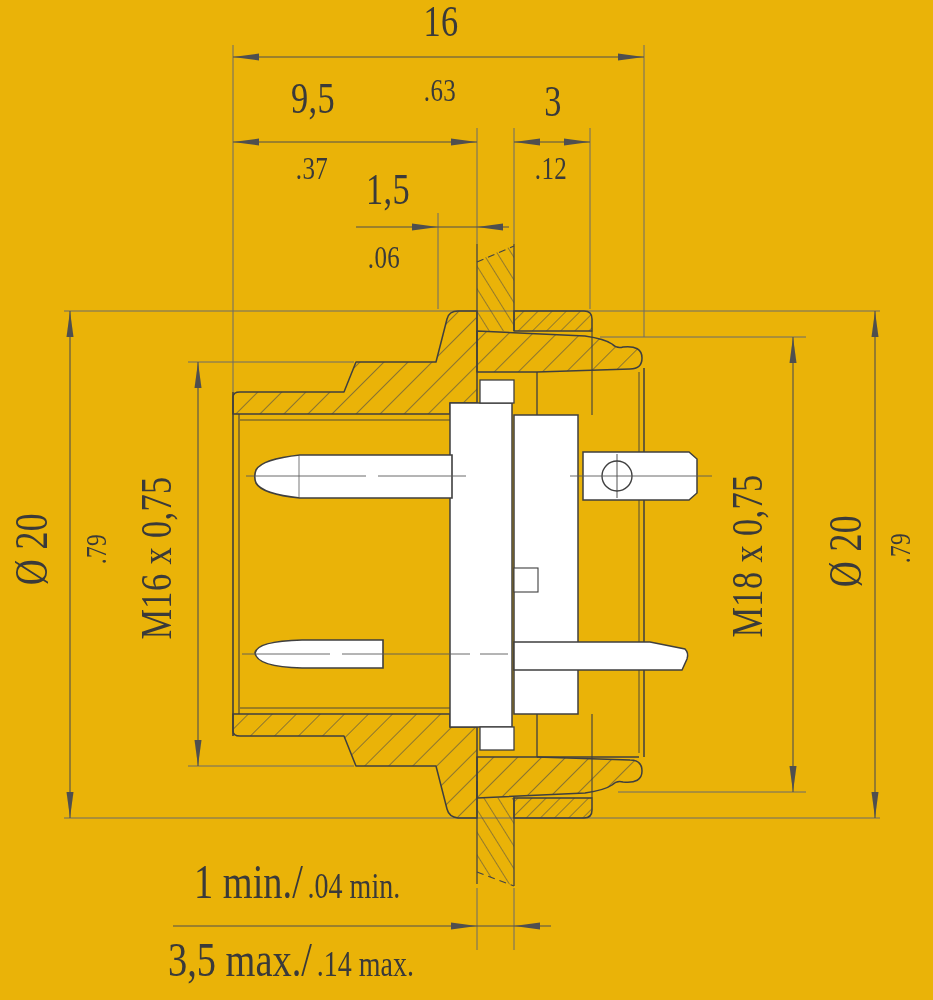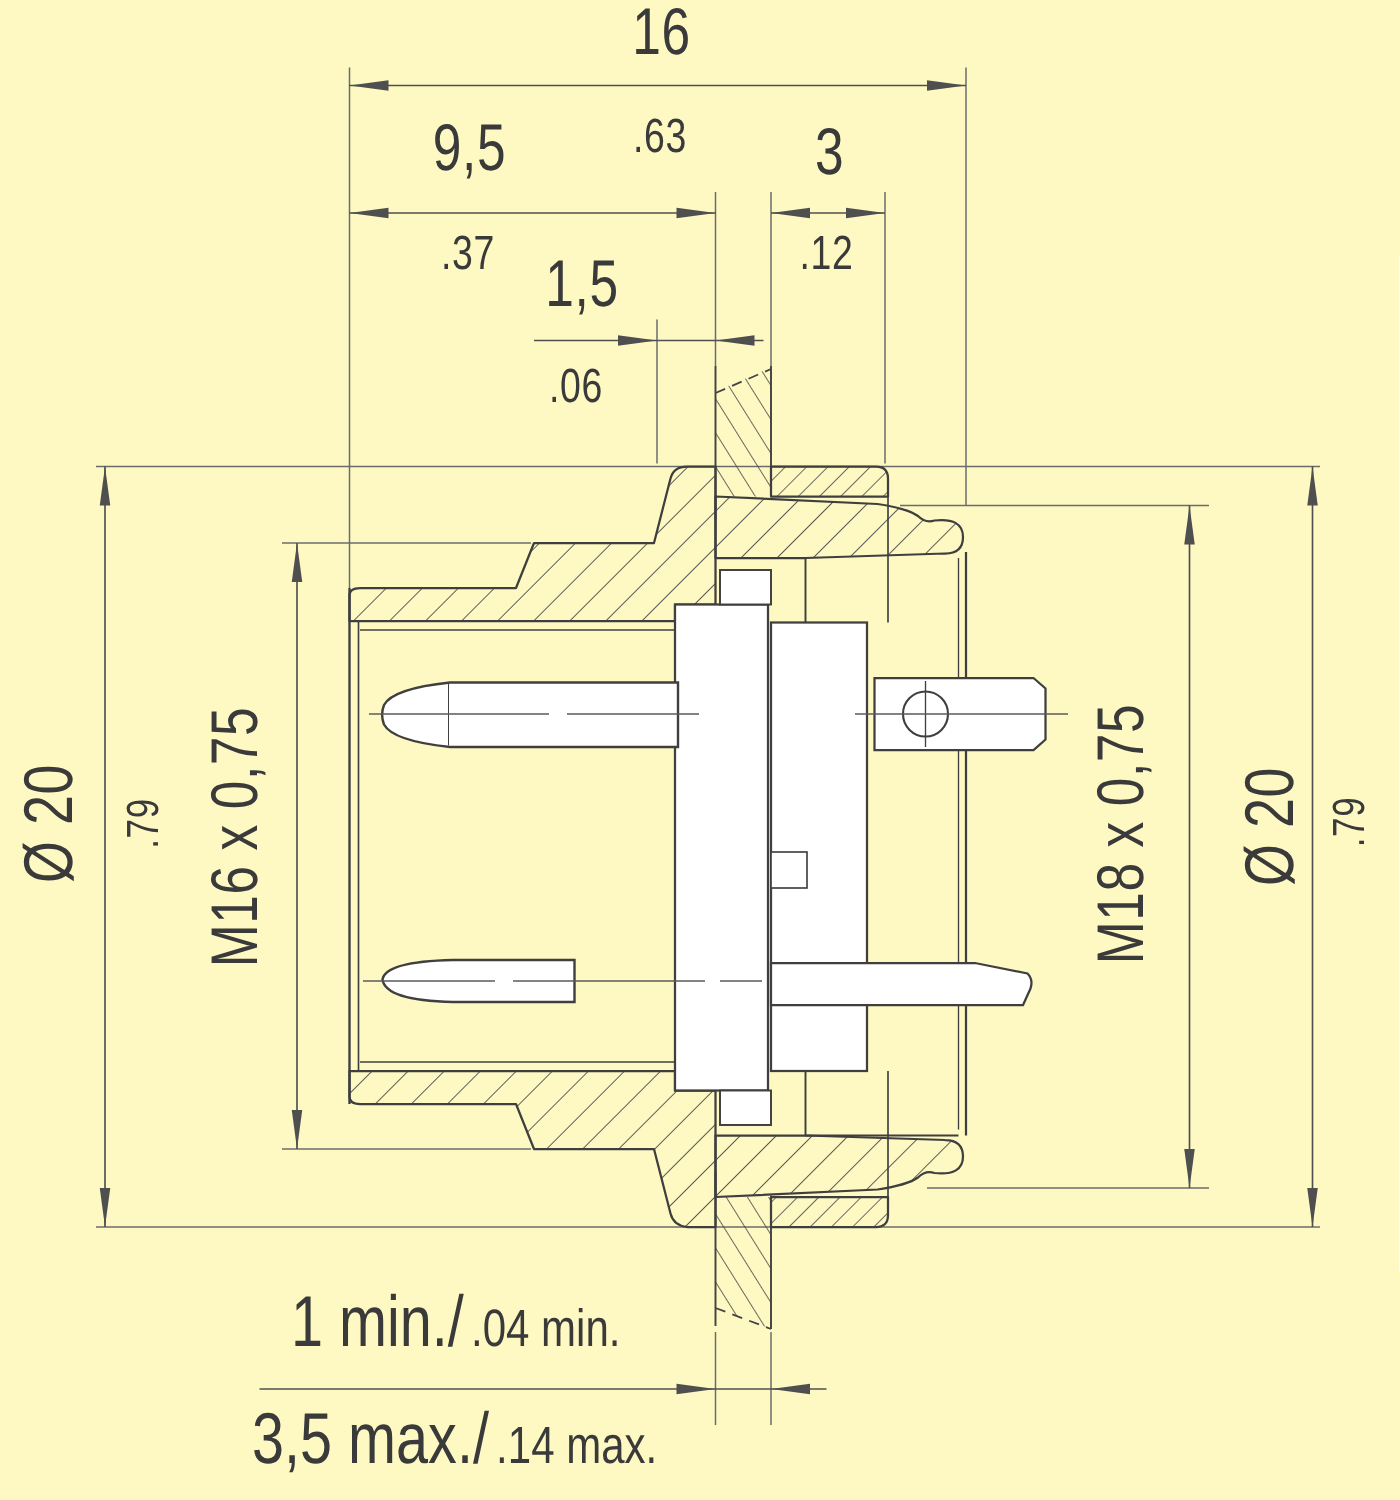--- a/index.html
+++ b/index.html
@@ -1,18 +1,18 @@
 <!DOCTYPE html>
 <html><head>
 <meta charset="utf-8">
 <style>
   html,body{margin:0;padding:0;background:#fff;}
   #stage{
-    position:relative;width:933px;height:1000px;background:#fef9c3;
-    font-family:Liberation Sans, sans-serif;overflow:hidden;
+    position:relative;width:933px;height:1000px;background:#eab308;
+    font-family:Liberation Serif, serif;overflow:hidden;
   }
   #drawing{position:absolute;left:0;top:0;}
   .lbl{
     position:absolute;color:#3a3a3a;white-space:nowrap;line-height:1;
     transform:translate(-50%,-50%) scaleX(0.78);
     letter-spacing:0.5px;
   }
   .lbl.rot{transform:translate(-50%,-50%) rotate(-90deg) scaleX(0.78);}
   .big{font-size:44px;}
   .small{font-size:32px;}

